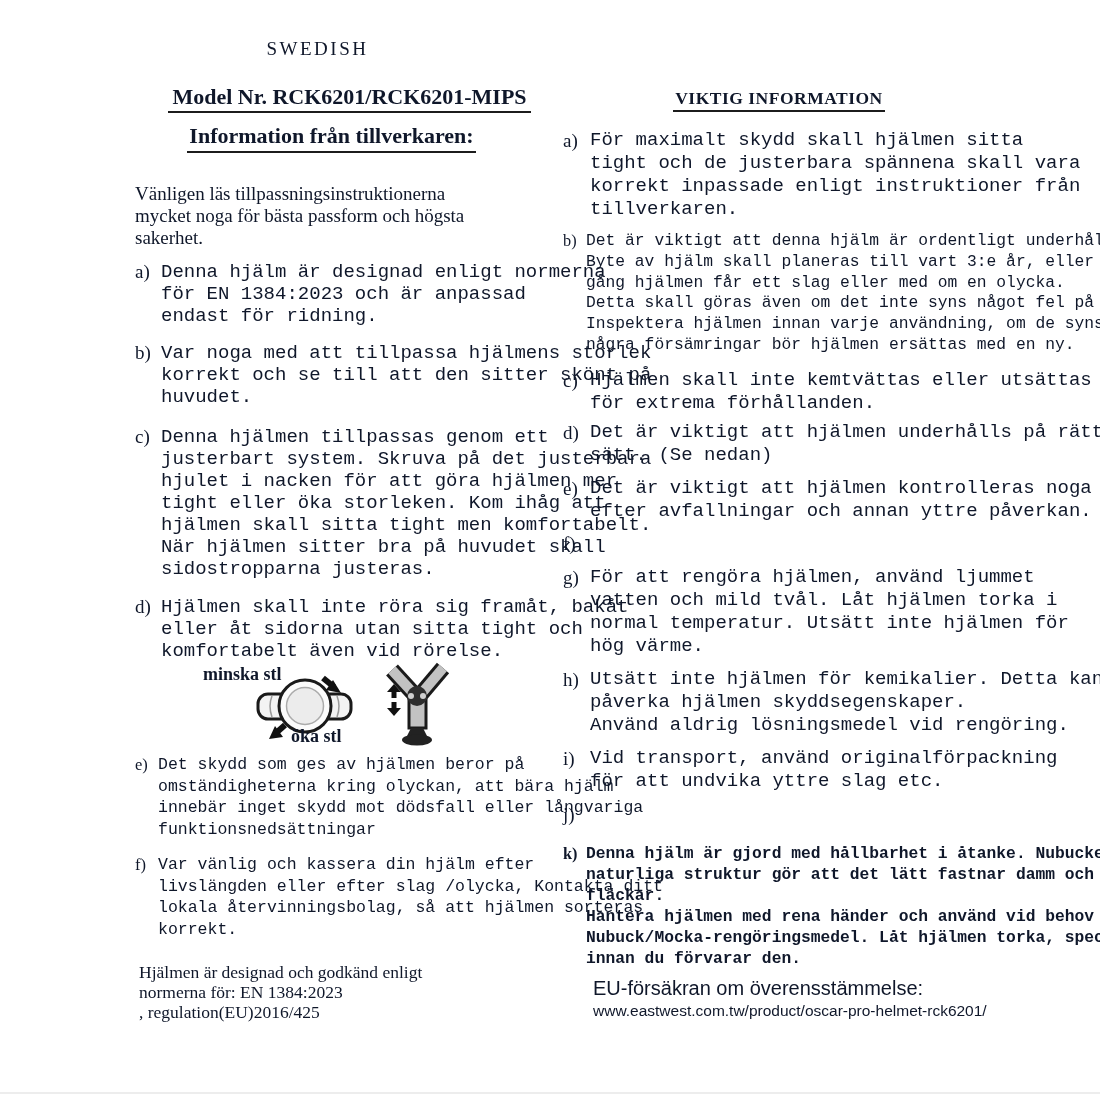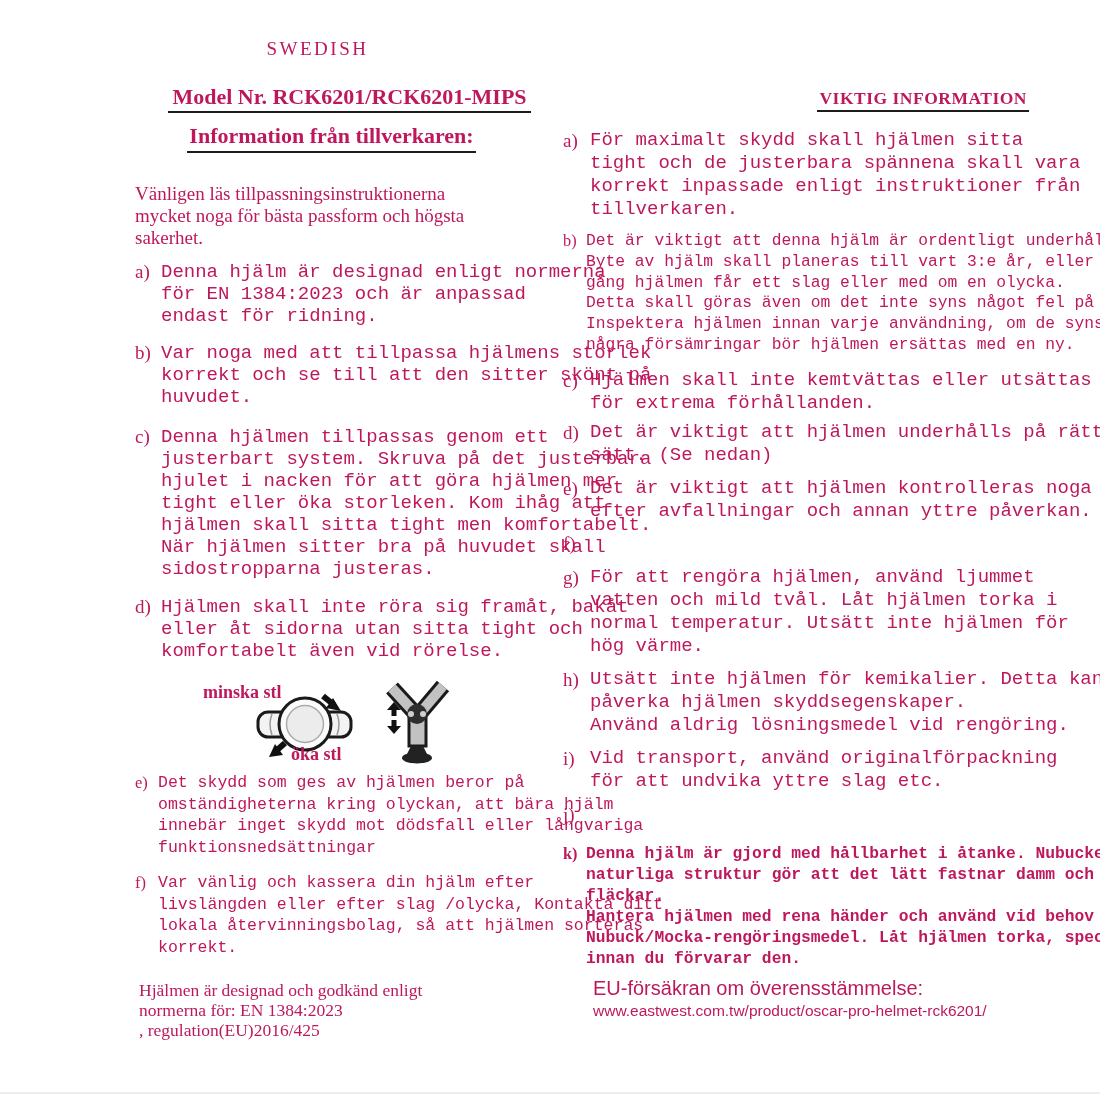--- a/index.html
+++ b/index.html
@@ -1,18 +1,18 @@
 <!DOCTYPE html>
 <html><head>
 <meta charset="utf-8">
 <style>
   html,body { margin:0; padding:0; background:#ffffff; }
   .page {
     position:relative; width:1100px; height:1100px; background:#ffffff;
-    font-family:"Liberation Serif", serif; color:#be185d; overflow:hidden;
+    font-family:"Liberation Serif", serif; color:#0f172a; overflow:hidden;
   }
   .col-left  { position:absolute; left:135px; top:38px;  width:425px; }
   .col-right { position:absolute; left:563px; top:88px;  width:500px; }
 
   .center { text-align:center; }
   .swedish { font-size:19px; letter-spacing:2.5px; transform:translateX(-30px); }
   .model-wrap { margin-top:24px; transform:translateX(2px); }
   .model { display:inline-block; font-size:22px; font-weight:bold;
            border-bottom:2.5px solid #1c1c1c; padding:0 4px 1px 4px; }
   .info-wrap { margin-top:10px; transform:translateX(-16px); }
@@ -23,35 +23,35 @@
   .item { display:flex; align-items:flex-start; }
   .item .lbl { flex:none; }
   .item .txt { white-space:pre;font-family:Liberation Mono, monospace; }
 
   .l-std { font-size:19px;   line-height:22px;  }
   .l-std .lbl { width:26px; }
   .l-sm  { font-size:16.5px; line-height:21.5px; }
   .l-sm .lbl { width:23px; }
   .approval { margin-top:22px; margin-left:4px; font-size:17.5px; line-height:20px; white-space:pre; }
 
-  .r-head-wrap { text-align:right; transform:translateX(-34px); }
+  .r-head-wrap { text-align:center; transform:translateX(-34px); }
   .r-h { display:inline-block; font-size:17.5px; font-weight:bold; letter-spacing:0.5px;
          border-bottom:2px solid #1c1c1c; padding:0 2px 1px 2px; }
   .r-std  { font-size:19px;   line-height:23px; }
   .r-std .lbl { width:27px; }
   .r-sm   { font-size:16.3px; line-height:20.8px; }
   .r-sm .lbl { width:23px; }
   .r-bold { font-size:16.3px; line-height:21px; font-weight:bold; }
   .r-bold .lbl { width:23px; }
 
   .eu-block { margin-top:6px; margin-left:30px; font-family:"Liberation Sans", sans-serif; }
   .eu1 { font-size:20px; line-height:26px; }
   .eu2 { font-size:15.5px; line-height:20px; }
 
-  .diagram { position:relative; margin-top:18px; margin-left:60px; width:330px; height:92px;text-decoration:underline; }
+  .diagram { position:relative; margin-left:60px; width:330px; height:92px;text-decoration:underline; }
   .diagram svg { position:absolute; left:0; top:0; }
   .dia-label { position:absolute; font-size:18px; font-weight:bold; white-space:pre; }
   .lab-minska { left:8px;  top:2px;  }
   .lab-oka    { left:96px; top:64px; }
 
   .bottom-rule { position:absolute; left:0; right:0; bottom:6px; height:2px; background:#ededed; }
 </style>
 </head>
 <body>
 

